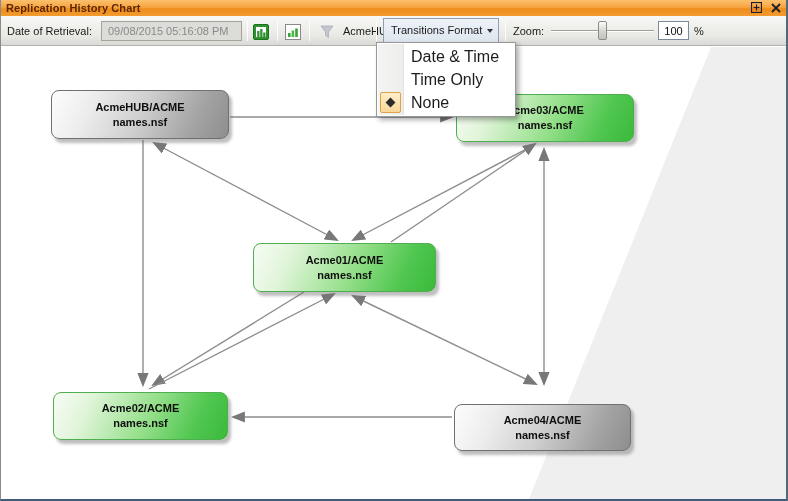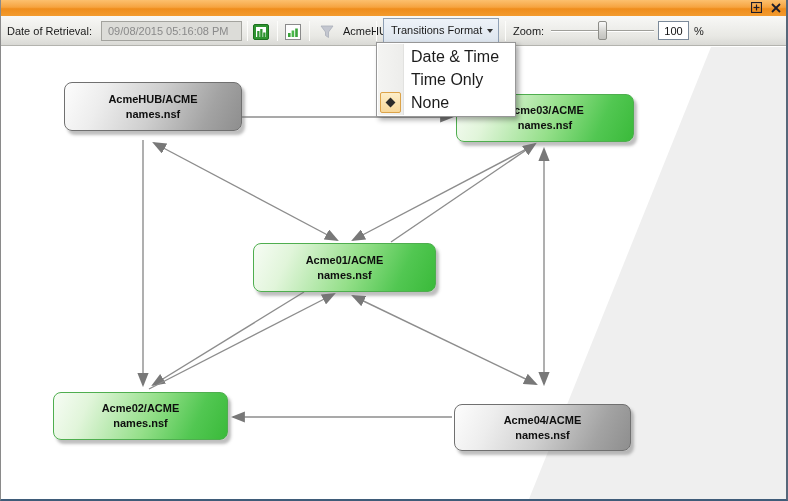--- a/index.html
+++ b/index.html
@@ -91,20 +91,21 @@
     display:flex; align-items:center; justify-content:center;
   }
   .menu-item .diamond{ width:7px; height:7px; background:#2b2b2b; transform:rotate(45deg); }
 </style>
 </head>
 <body>
 
 <div class="window">
 
   <div class="titlebar">
+    <span class="title">Replication History Chart</span>
     <span class="title-buttons">
       <span class="tb-icon">
         <svg width="11" height="11" viewBox="0 0 11 11">
             <rect x="0.5" y="0.5" width="10" height="10" fill="none" stroke="#1d1d2b" stroke-width="1.2"></rect>
             <line x1="5.5" y1="2.5" x2="5.5" y2="8.5" stroke="#1d1d2b" stroke-width="1.2"></line>
             <line x1="2.5" y1="5.5" x2="8.5" y2="5.5" stroke="#1d1d2b" stroke-width="1.2"></line>
           </svg>
       </span>
       <span class="tb-icon">
         <svg width="10" height="10" viewBox="0 0 10 10">
@@ -186,21 +187,21 @@
         <line x1="543" y1="149" x2="543" y2="384" stroke="#8d8d8d" stroke-width="1.4" marker-end="url(#arrow)" marker-start="url(#arrow)"></line>
         <line x1="303" y1="292" x2="152" y2="385" stroke="#8d8d8d" stroke-width="1.4" marker-end="url(#arrow)"></line>
         <line x1="148" y1="389" x2="333" y2="294" stroke="#8d8d8d" stroke-width="1.4" marker-end="url(#arrow)"></line>
         <line x1="352" y1="296" x2="535" y2="384" stroke="#8d8d8d" stroke-width="1.4" marker-end="url(#arrow)" marker-start="url(#arrow)"></line>
         <line x1="229" y1="117" x2="451" y2="117" stroke="#8d8d8d" stroke-width="1.4" marker-end="url(#arrow)"></line>
         <line x1="451" y1="417" x2="232" y2="417" stroke="#8d8d8d" stroke-width="1.4" marker-end="url(#arrow)"></line>
       </g>
   </svg>
 
   <div id="node-layer">
-      <div class="node gray" style="left: 50px; top: 82px; width: 178px; height: 49px; margin-left: 13px;">
+      <div class="node gray" style="left: 50px; top: 90px; width: 178px; height: 49px;">
         <span>AcmeHUB/ACME</span>
         <span>names.nsf</span>
       </div>
       <div class="node green" style="left: 455px; top: 94px; width: 178px; height: 48px;">
         <span>Acme03/ACME</span>
         <span>names.nsf</span>
       </div>
       <div class="node green" style="left: 252px; top: 243px; width: 183px; height: 49px;">
         <span>Acme01/ACME</span>
         <span>names.nsf</span>

